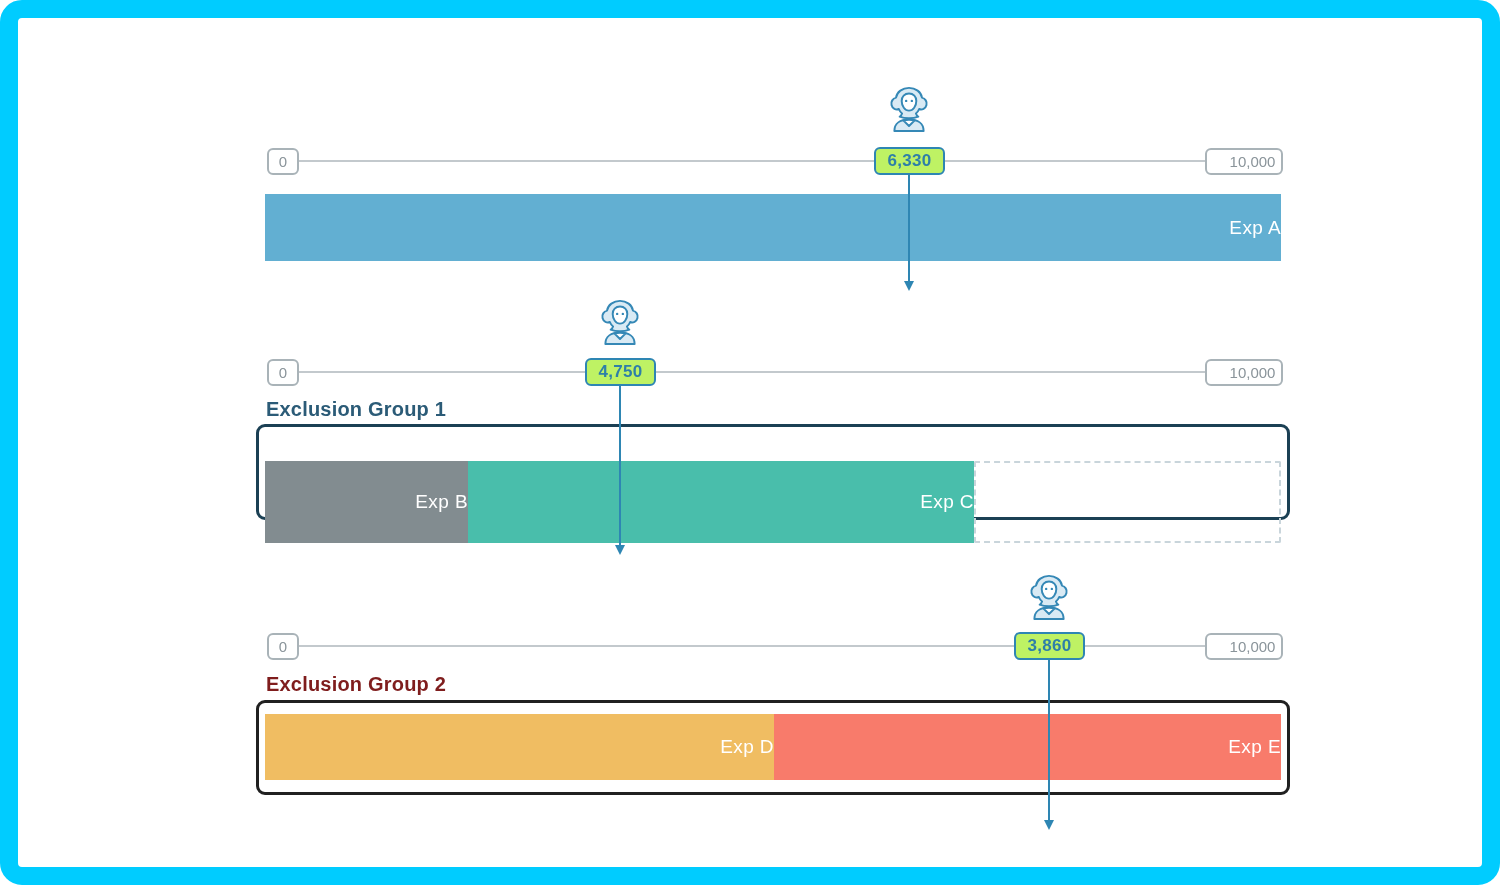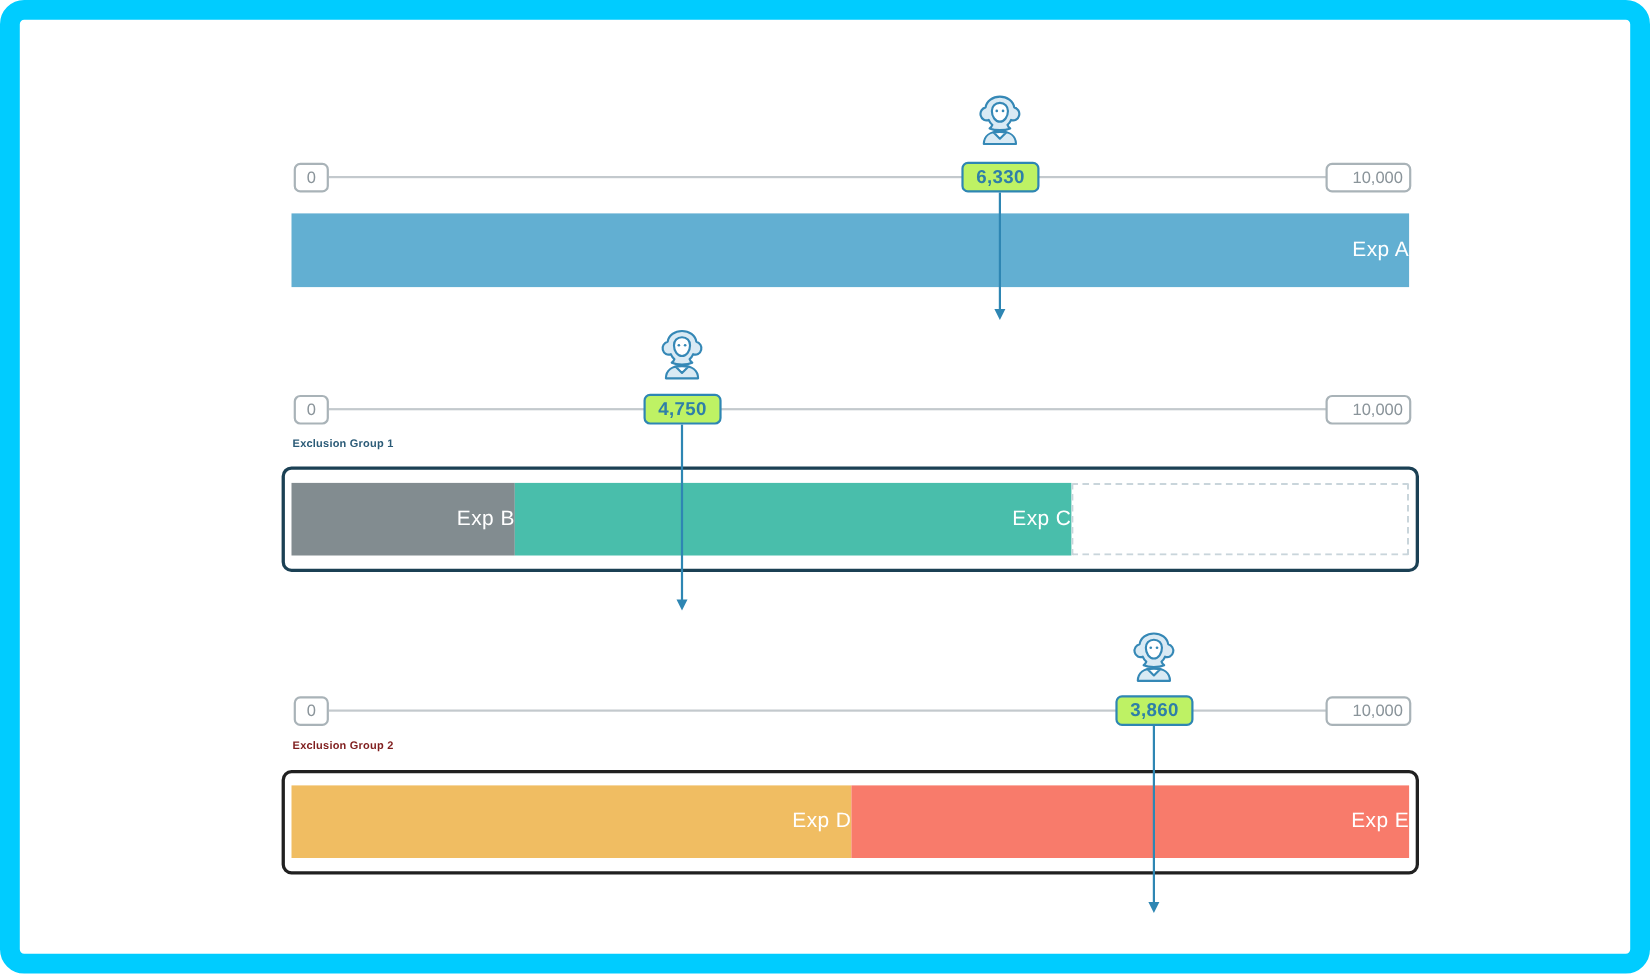--- a/index.html
+++ b/index.html
@@ -113,21 +113,21 @@
     box-sizing: border-box;
     border-radius: 9px;
     background: #fff;
     z-index: 1;
   }
   .group-box.g1 { border: 3px solid #1B4054; }
   .group-box.g2 { border: 3px solid #202020; }
 
   .group-label {
     position: absolute;
-    font-size: 10px;
+    font-size: 20px;
     font-weight: 700;
     letter-spacing: 0.2px;
     z-index: 2;
   }
   .group-label.g1 { color: #2B5B77; }
   .group-label.g2 { color: #7f1d1d; }
 
   .person {
     position: absolute;
     width: 52px;
@@ -176,21 +176,21 @@
       <circle cx="35.5" cy="20" r="1.5" fill="#3588B6"></circle>
     </svg>
   </div>
   <div class="track" style="left:281px; top:353px; width:907px"></div>
   <div class="tick min" style="left:249px; top:341px"><span>0</span></div>
   <div class="tick max" style="left:1187px; top:341px"><span>10,000</span></div>
   <div class="value" style="left:567px; top:340px"><span>4,750</span></div>
   <div class="arrow" style="left:601px; top:368px; height:160px"></div>
   <div class="group-label g1" style="left:248px; top:380px">Exclusion Group 1</div>
   <div class="group-box g1" style="left:238px; top:406px; width:1034px; height:96px"></div>
-  <div class="barrow" style="left:247px; top:421px; width:1016px; height:66px">
+  <div class="barrow" style="left:247px; top:443px; width:1016px; height:82px">
     <div class="bar" style="background: rgb(130, 140, 144); width: 203px;">
       <span class="bar-label">Exp B</span>
     </div>
     <div class="bar" style="background: rgb(73, 190, 171); width: 506px;">
       <span class="bar-label">Exp C</span>
     </div>
     <div class="unallocated"></div>
   </div>
 
   <div class="person" style="left:1005px; top:554px">

